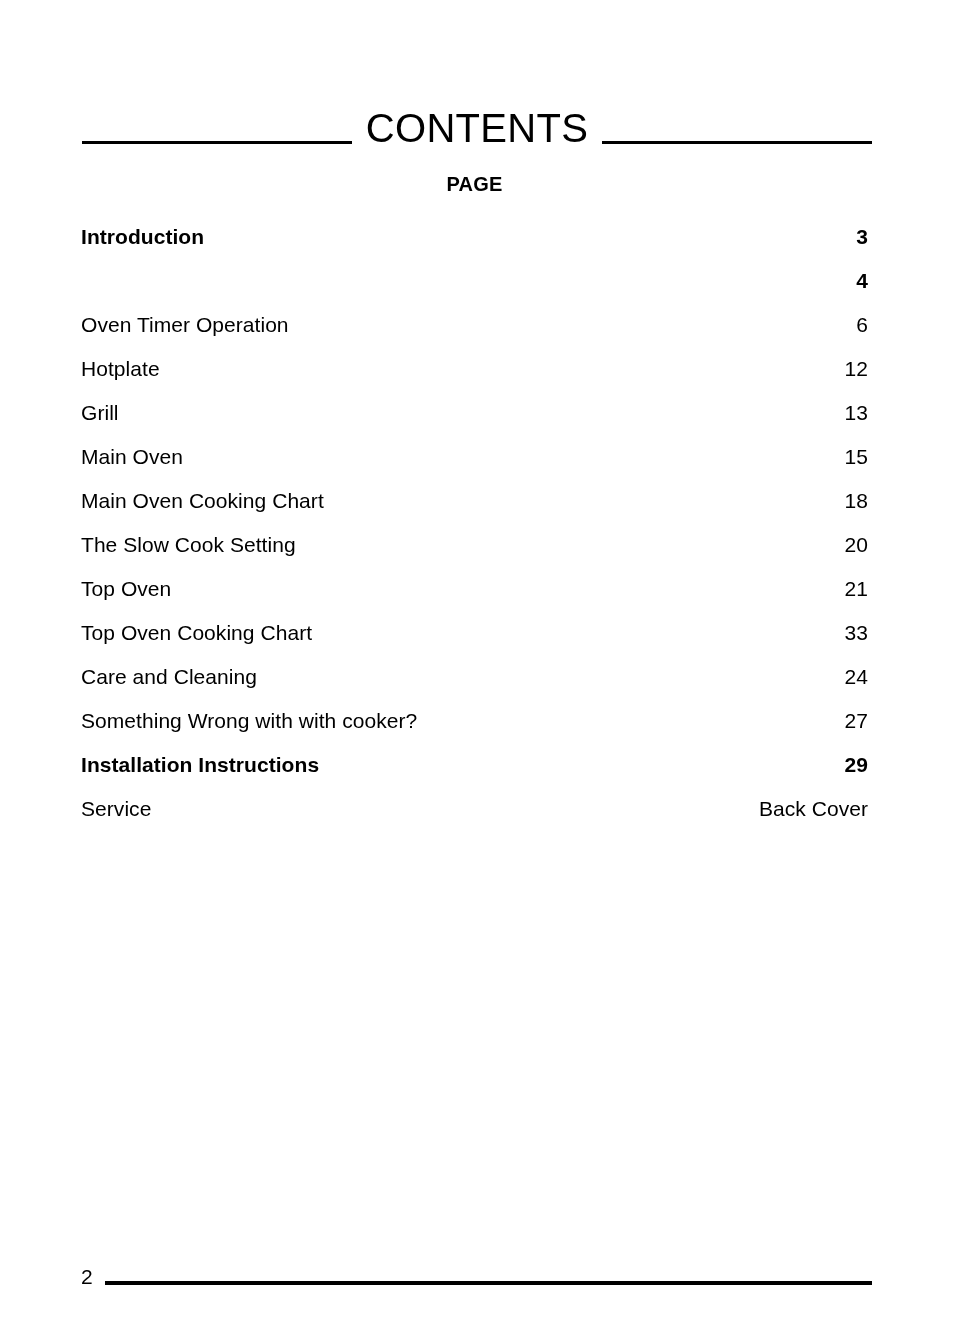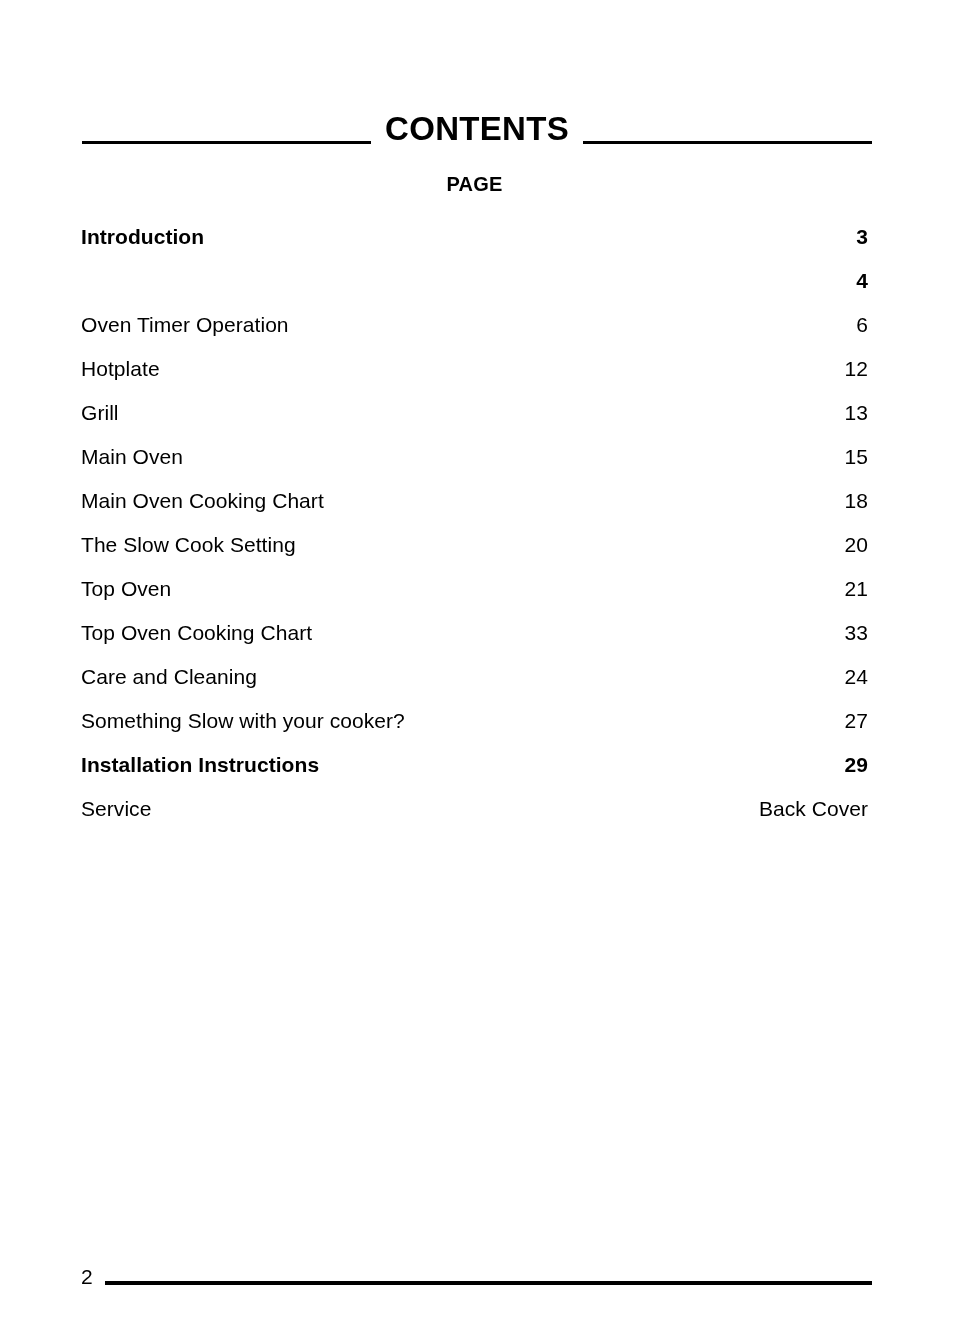--- a/index.html
+++ b/index.html
@@ -36,22 +36,22 @@
   }
   .header-rule {
     flex: 1 1 auto;
     height: 3px;
     background: #000000;
     position: relative;
     top: 14px;
   }
   .header-title {
     flex: 0 0 auto;
-    font-size: 33px;
-    font-weight: bold;
+    font-size: 40px;
+    font-weight: normal;
     letter-spacing: 0.3px;
     line-height: 1;
     padding: 0 14px;
     white-space: nowrap;
   }
 
   
   .page-label-row {
     position: absolute;
     left: 81px;
@@ -188,21 +188,21 @@
         <span class="toc-title">Top Oven Cooking Chart</span>
         <span class="toc-dots"></span>
         <span class="toc-page">33</span>
       </div>
       <div class="toc-row">
         <span class="toc-title">Care and Cleaning</span>
         <span class="toc-dots"></span>
         <span class="toc-page">24</span>
       </div>
       <div class="toc-row">
-        <span class="toc-title">Something Slow with your cooker?</span>
+        <span class="toc-title">Something Wrong with with cooker?</span>
         <span class="toc-dots"></span>
         <span class="toc-page">27</span>
       </div>
       <div class="toc-row bold">
         <span class="toc-title">Installation Instructions</span>
         <span class="toc-dots"></span>
         <span class="toc-page">29</span>
       </div>
       <div class="toc-row">
         <span class="toc-title">Service</span>

